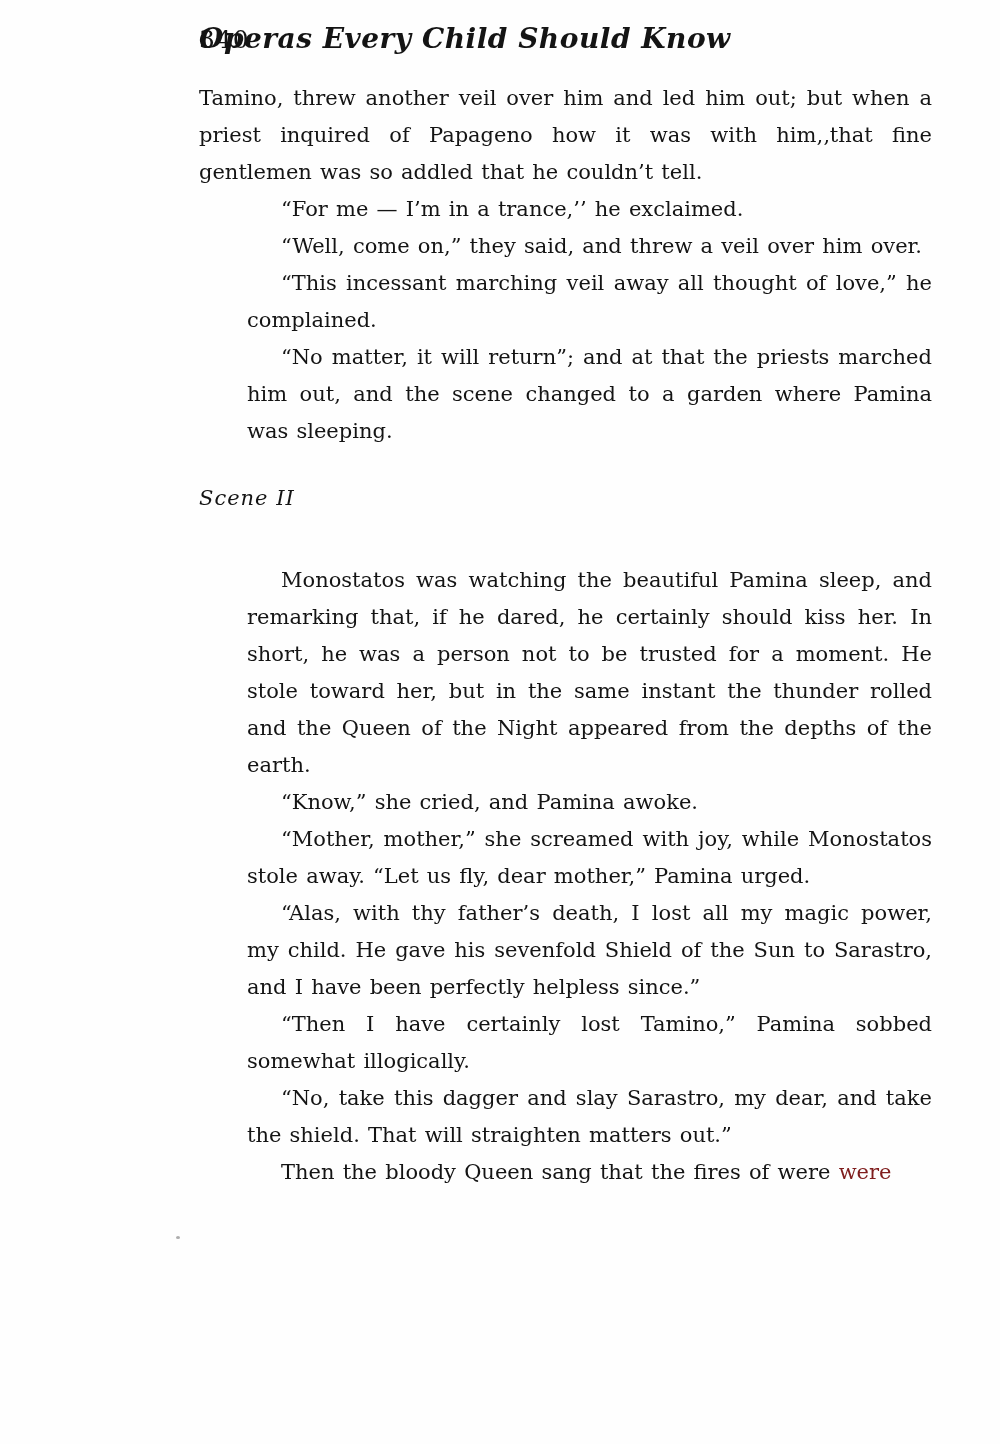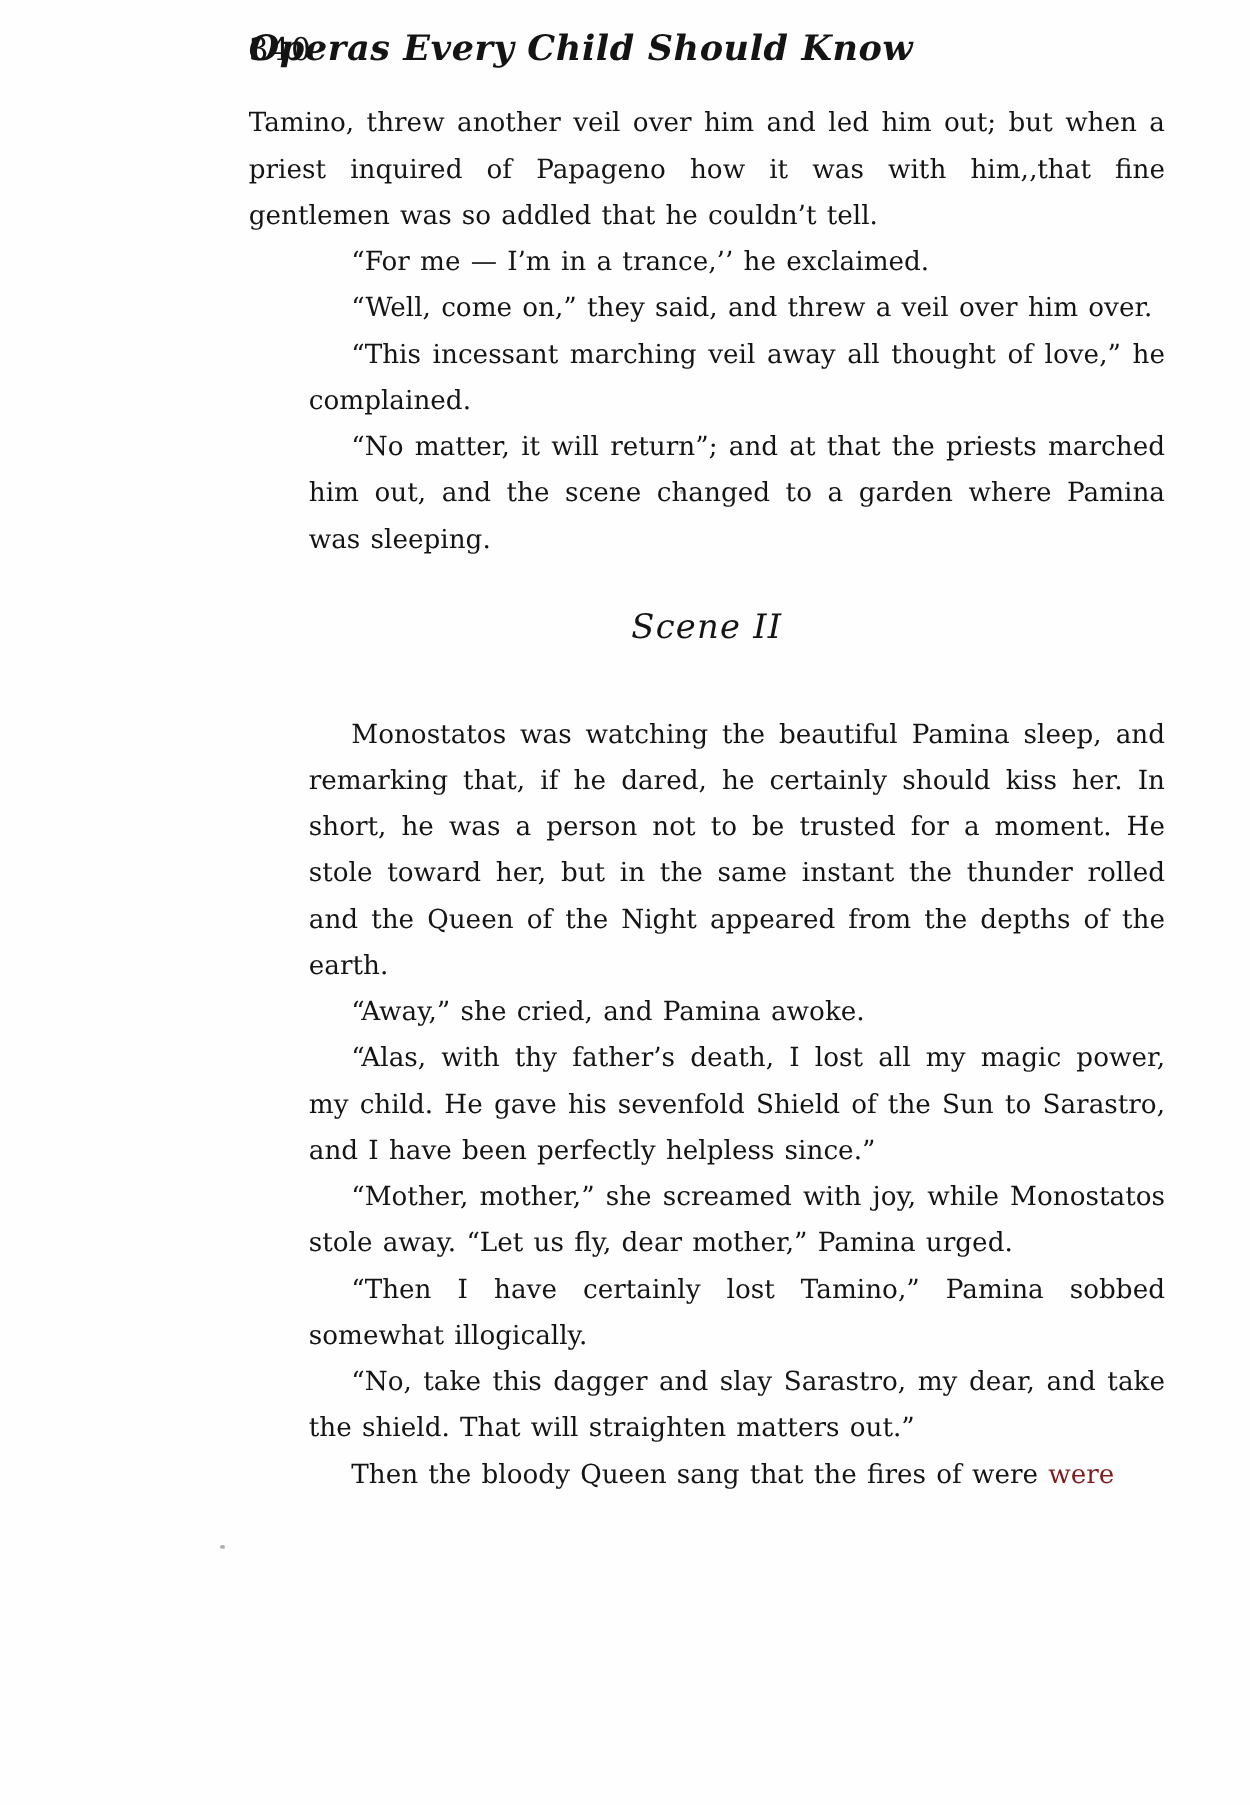--- a/index.html
+++ b/index.html
@@ -44,23 +44,23 @@
     margin: 0;
     font-size: 21px;
     line-height: 37px;
     text-align: justify;
     text-align-last: left;
     word-spacing: 1.5px;
   }
   .text-col p.ind { text-indent: 34px; margin-left: 48px; }
   .scene-heading {
     display: block;
-    text-align: center;
+    text-align: left;
     font-style: italic;
-    font-size: 27px;
+    font-size: 21px;
     margin-top: 36px;
     margin-bottom: 52px;
     letter-spacing: 1px;
   }
   .faded { color: #7f1d1d; }
   .ink-dot {
     position: absolute;
     background: #6a6a6a;
     border-radius: 50%;
     opacity: 0.55;
@@ -81,23 +81,23 @@
   <div class="text-col">
     <p>Tamino, threw another veil over him and led him out; but when a priest inquired of Papageno how it was with him,‚that fine gentlemen was so addled that he couldn’t tell.</p>
     <p class="ind">“For me — I’m in a trance,’’ he exclaimed.</p>
     <p class="ind">“Well, come on,” they said, and threw a veil over him over.</p>
     <p class="ind">“This incessant marching veil away all thought of love,” he complained.</p>
     <p class="ind">“No matter, it will return”; and at that the priests marched him out, and the scene changed to a garden where Pamina was sleeping.</p>
 
     <span class="scene-heading">Scene II</span>
 
     <p class="ind">Monostatos was watching the beautiful Pamina sleep, and remarking that, if he dared, he certainly should kiss her.  In short, he was a person not to be trusted for a moment.  He stole toward her, but in the same instant the thunder rolled and the Queen of the Night appeared from the depths of the earth.</p>
-    <p class="ind">“Away,” she cried, and Pamina awoke.</p>
+    <p class="ind">“Know,” she cried, and Pamina awoke.</p>
+    <p class="ind">“Mother, mother,” she screamed with joy, while Monostatos stole away.  “Let us fly, dear mother,” Pamina urged.</p>
     <p class="ind">“Alas, with thy father’s death, I lost all my magic power, my child.  He gave his sevenfold Shield of the Sun to Sarastro, and I have been perfectly helpless since.”</p>
-    <p class="ind">“Mother, mother,” she screamed with joy, while Monostatos stole away.  “Let us fly, dear mother,” Pamina urged.</p>
     <p class="ind">“Then I have certainly lost Tamino,” Pamina sobbed somewhat illogically.</p>
     <p class="ind">“No, take this dagger and slay Sarastro, my dear, and take the shield.  That will straighten matters out.”</p>
 
     <p class="ind"><span>Then the bloody Queen sang that the fires of were</span> <span class="faded">were</span></p>
   </div>
 
   <div class="ink-dot dot-a"></div>
   <div class="ink-dot dot-b"></div>
 
 </div>

